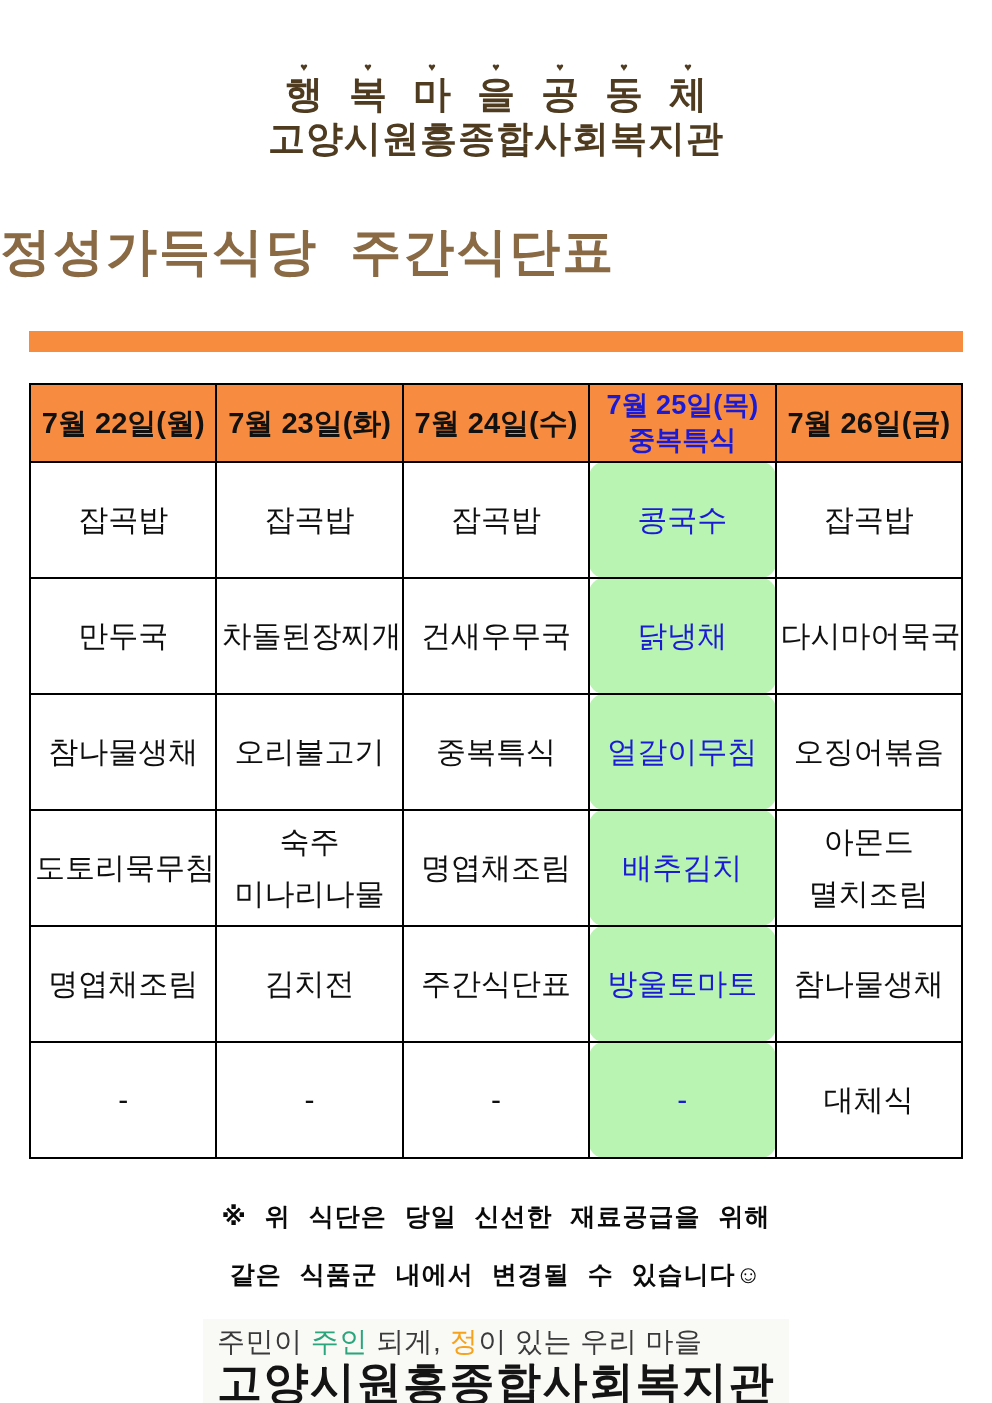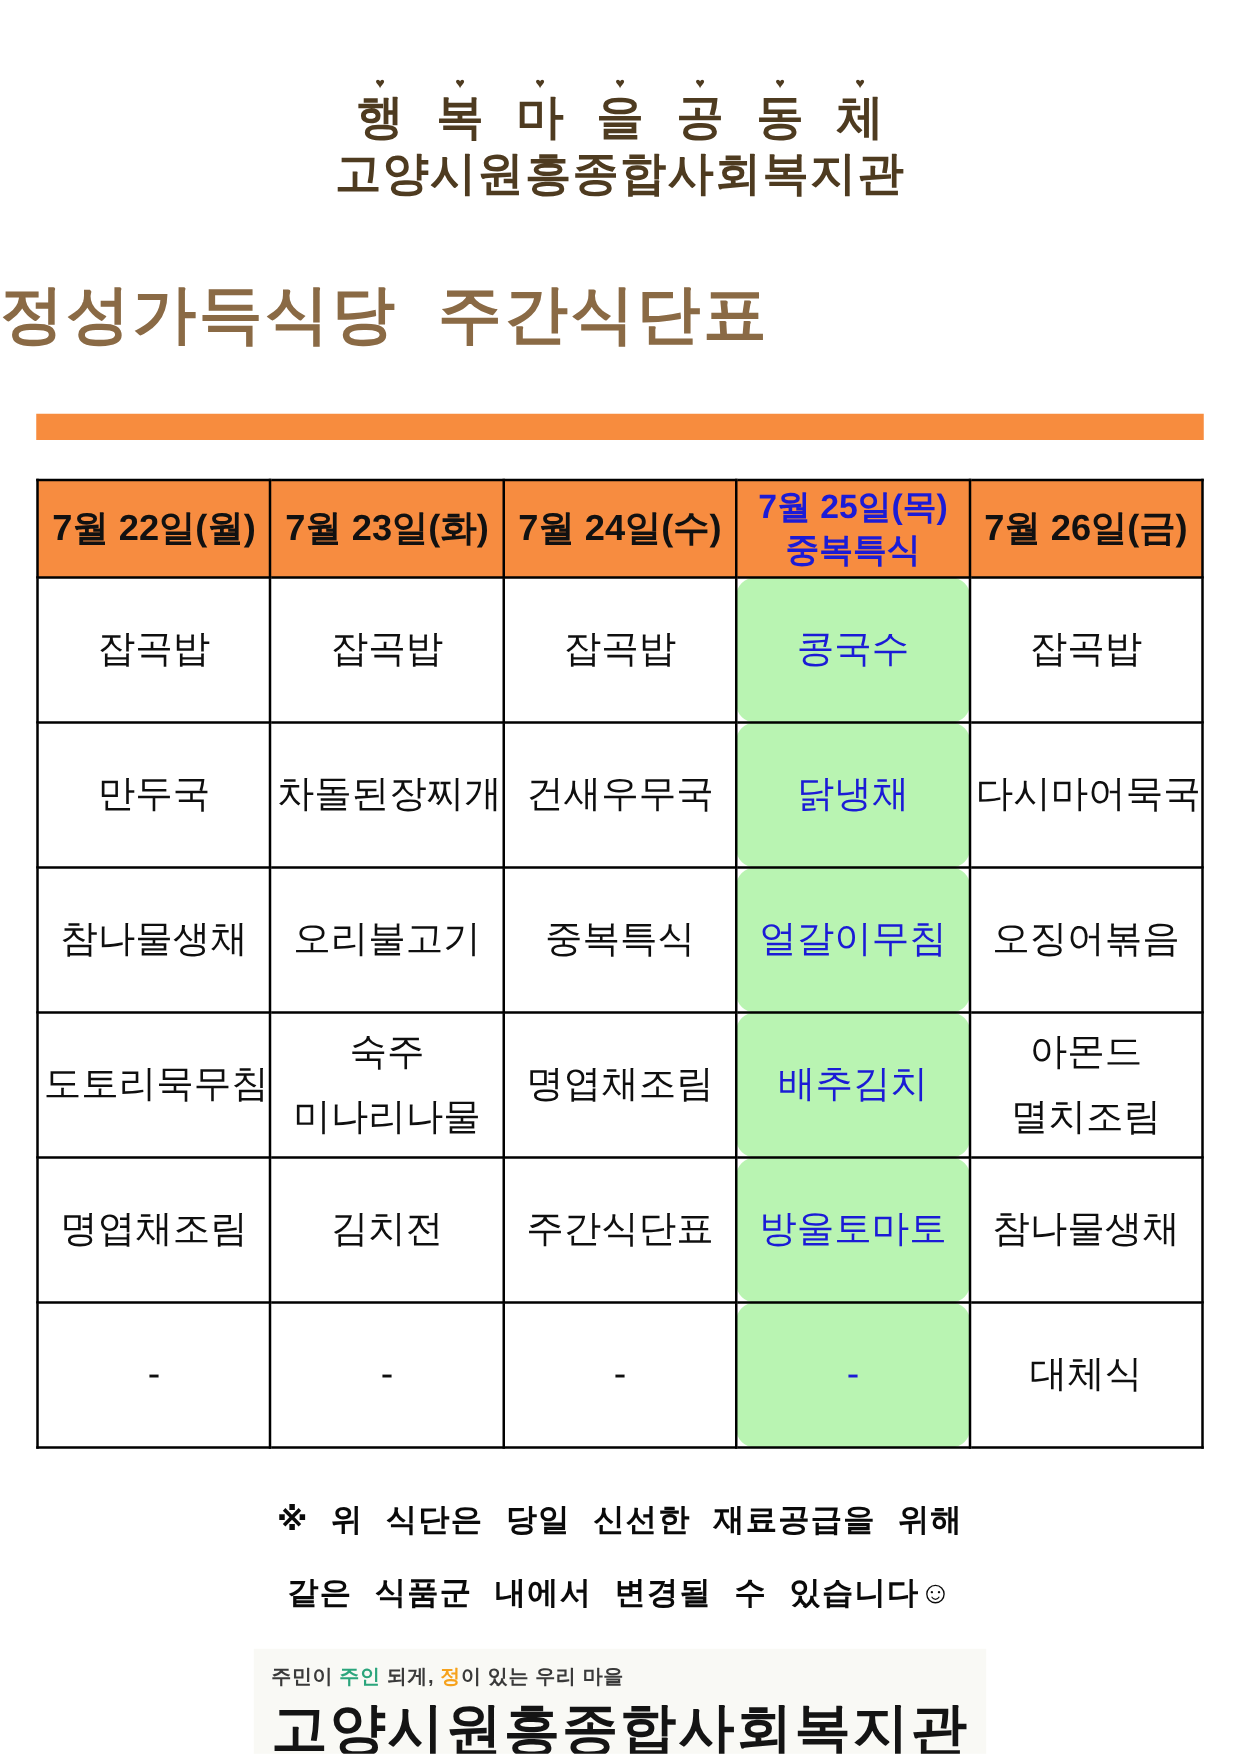--- a/index.html
+++ b/index.html
@@ -64,21 +64,21 @@
     margin-top:28px;text-align:center;color:#0a0a0a;
     font-size:25px;font-weight:bold;line-height:58px;
     word-spacing:10px;letter-spacing:1px;
   }
 
   
   .footer-logo{
     width:fit-content;margin:16px auto 0 auto;background:#f9f9f5;
     padding:8px 14px 10px 14px;text-align:left;
   }
-  .footer-tagline{font-size:16px;font-weight:bold;line-height:30px;letter-spacing:.5px;}
+  .footer-tagline{font-size:28px;font-weight:normal;line-height:30px;letter-spacing:.5px;}
   .footer-org-name{
     font-size:45px;font-weight:bold;color:#141414;line-height:52px;
     letter-spacing:1.5px;
   }
 </style>
 </head>
 <body>
 
 <div class="page">
 

